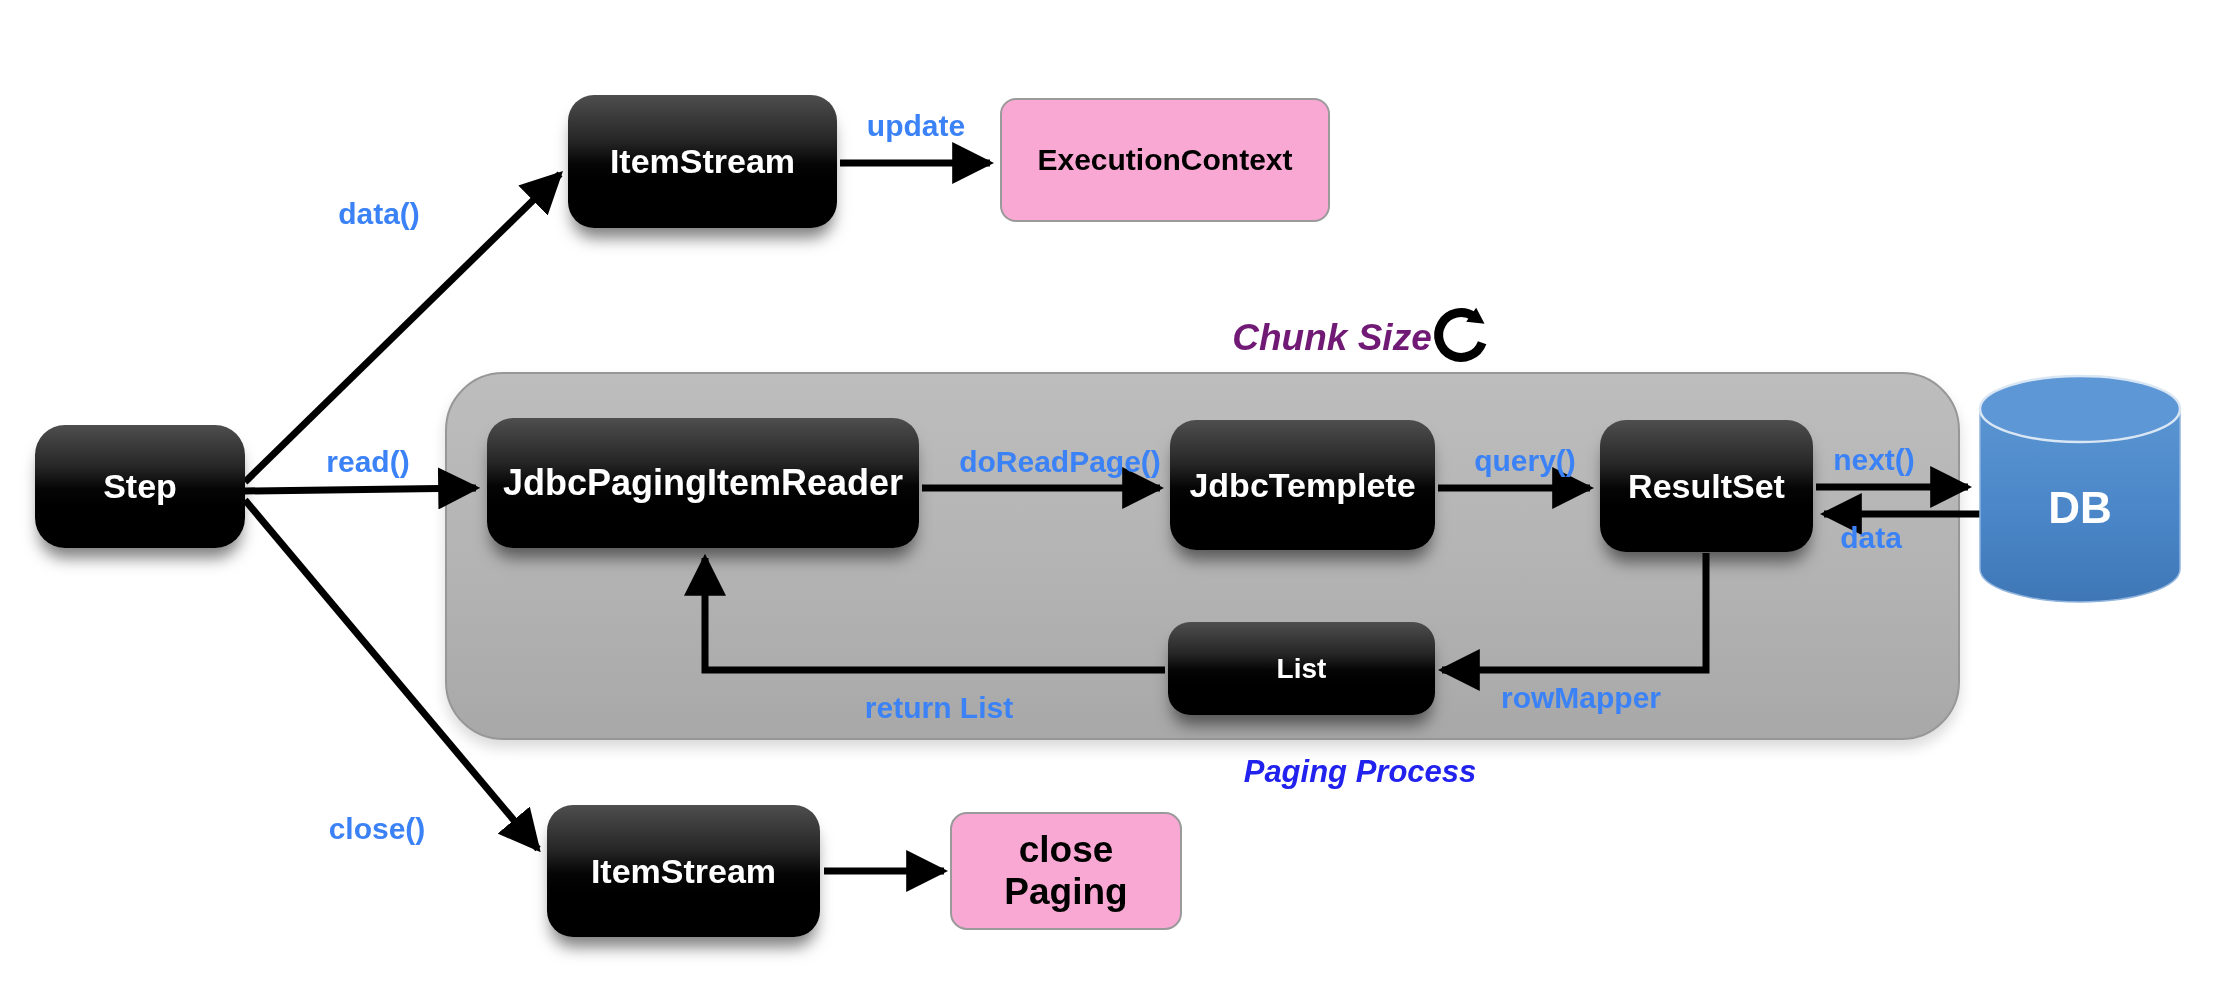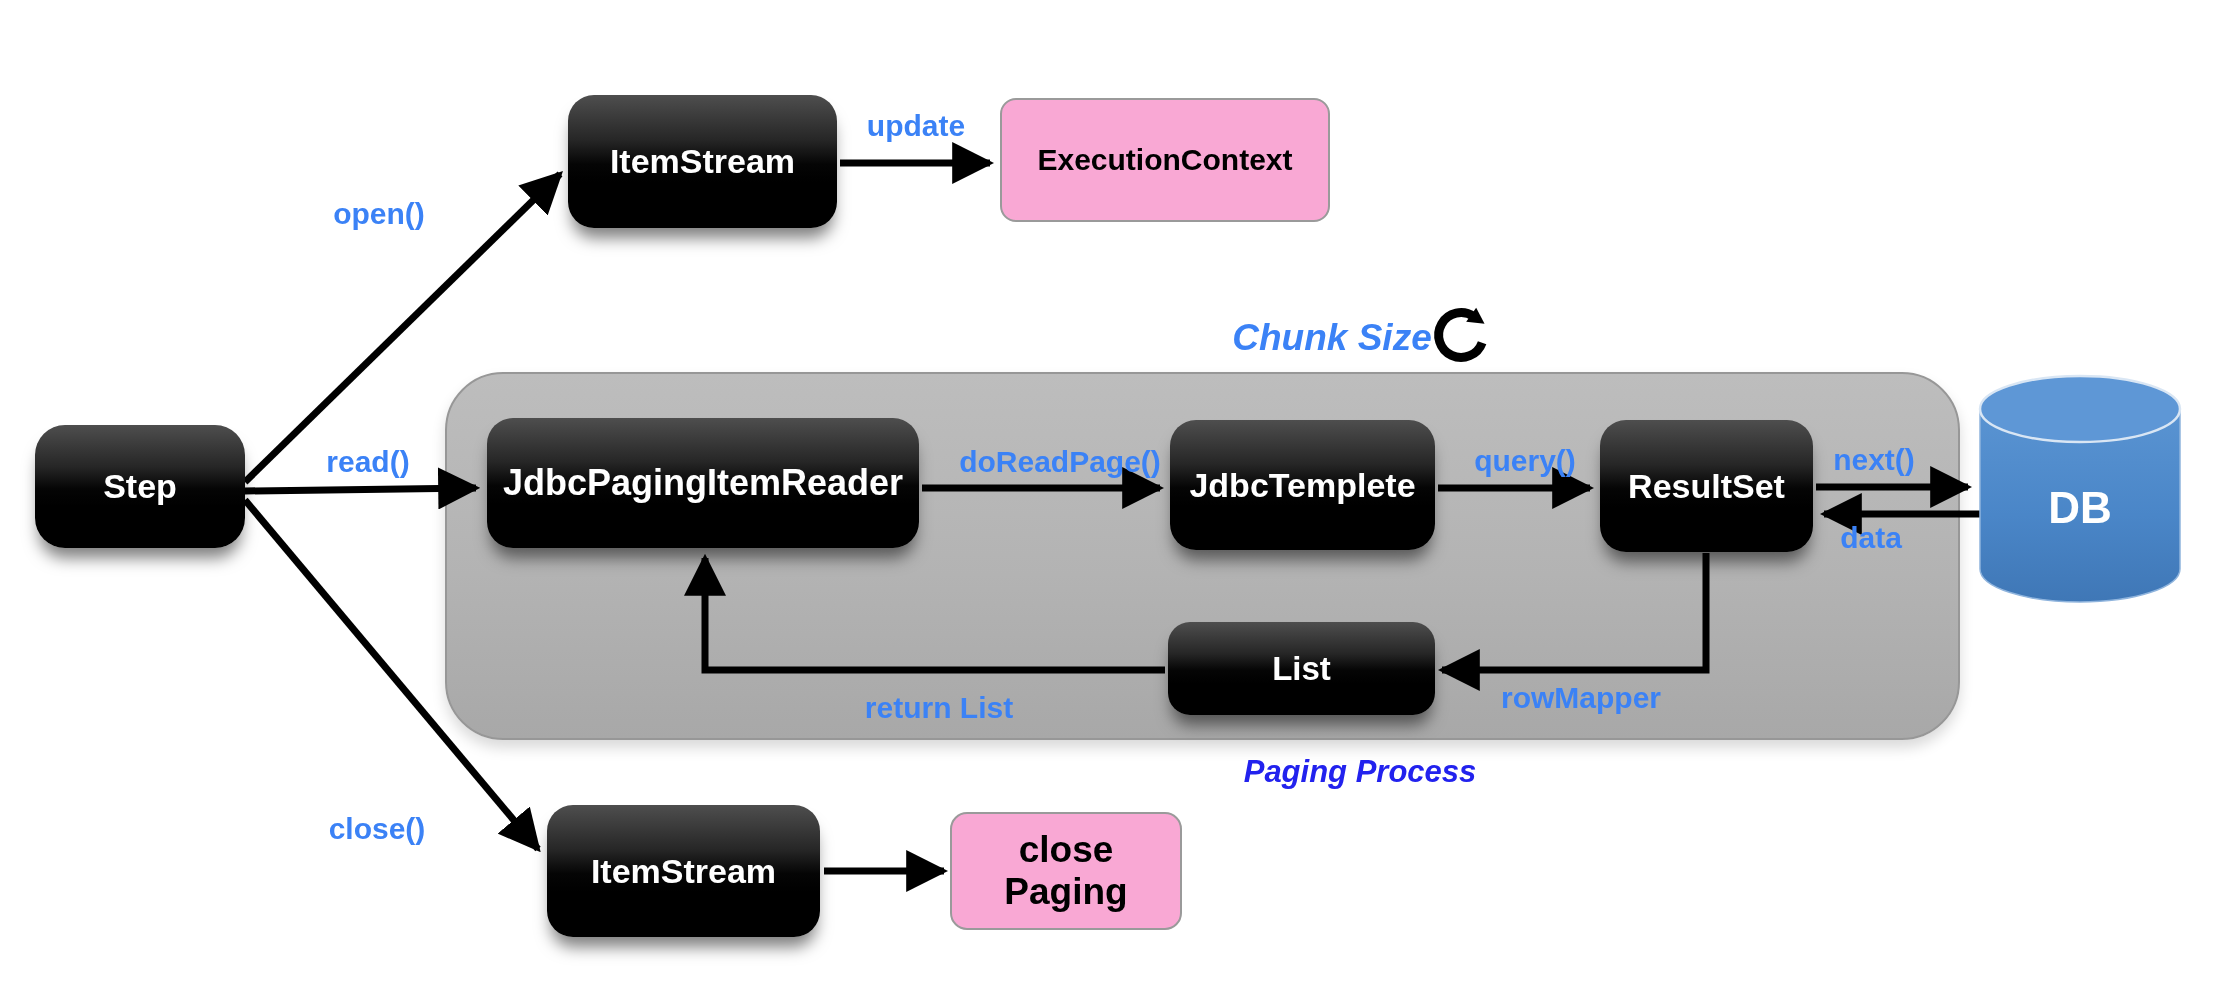--- a/index.html
+++ b/index.html
@@ -31,21 +31,21 @@
     color:#000;font-weight:bold;box-sizing:border-box;text-align:center;
   }
   .edge-label{
     position:absolute;transform:translate(-50%,-50%);
     font-weight:bold;font-size:30px;color:#3b82f6;white-space:nowrap;line-height:1;
   }
   .annotation{
     position:absolute;transform:translate(-50%,-50%);
     font-weight:bold;font-style:italic;white-space:nowrap;line-height:1;
   }
-  .annotation.chunk{font-size:37px;color:#3b82f6;}
+  .annotation.chunk{font-size:37px;color:#701a75;}
   .annotation.paging{font-size:31px;color:#2222ee;}
   .arrow-layer{position:absolute;left:0;top:0;pointer-events:none;}
   .db-wrap{position:absolute;left:1978px;top:373px;width:204px;height:232px;}
   .loop-icon{position:absolute;left:1429px;top:302px;width:64px;height:66px;}
 </style>
 </head>
 <body>
 
 <div class="canvas">
 
@@ -89,21 +89,21 @@
   </div>
 
   <div class="node-black" style="left:487px;top:418px;width:432px;height:130px;font-size:36px;">
     <span>JdbcPagingItemReader</span>
   </div>
 
   <div class="node-black" style="left:1600px;top:420px;width:213px;height:132px;font-size:34px;align-items:center;">
     <span>ResultSet</span>
   </div>
 
-  <div class="node-black" style="left:1168px;top:622px;width:267px;height:93px;font-size:33px;border-radius:22px;">
+  <div class="node-black" style="left:1168px;top:622px;width:267px;height:93px;font-size:28px;border-radius:22px;">
     <span>List</span>
   </div>
 
   <div class="node-black" style="left:547px;top:805px;width:273px;height:132px;font-size:34px;">
     <span>ItemStream</span>
   </div>
 
   <div class="node-white" style="left:950px;top:812px;width:232px;height:118px;font-size:37px;border-radius:17px;">
     <span>close Paging</span>
   </div>
@@ -116,21 +116,21 @@
           <stop offset="0.55" stop-color="#4a86c8"></stop>
           <stop offset="1" stop-color="#3f77b6"></stop>
         </linearGradient>
       </defs>
       <path d="M2,36 L2,196 A100,33 0 0 0 202,196 L202,36 Z" fill="url(#dbBody)" stroke="#8fb4dd" stroke-width="1.5"></path>
       <ellipse cx="102" cy="36" rx="100" ry="33" fill="#5e97d6" stroke="#d9e6f4" stroke-width="2.5"></ellipse>
       <text x="102" y="150" text-anchor="middle" font-family="Liberation Sans, sans-serif" font-size="44" font-weight="bold" fill="#ffffff">DB</text>
     </svg>
   </div>
 
-  <div class="edge-label" style="left:379px;top:214px;">open()</div>
+  <div class="edge-label" style="left:379px;top:214px;">data()</div>
   <div class="edge-label" style="left:368px;top:462px;">read()</div>
   <div class="edge-label" style="left:377px;top:829px;">close()</div>
   <div class="edge-label" style="left:916px;top:126px;">update</div>
   <div class="edge-label" style="left:1060px;top:462px;">doReadPage()</div>
   <div class="edge-label" style="left:1513px;top:461px;margin-left:12px;">query()</div>
   <div class="edge-label" style="left:1874px;top:460px;">next()</div>
   <div class="edge-label" style="left:1871px;top:538px;">data</div>
   <div class="edge-label" style="left:1581px;top:698px;">rowMapper</div>
   <div class="edge-label" style="left:939px;top:708px;">return List</div>
 

